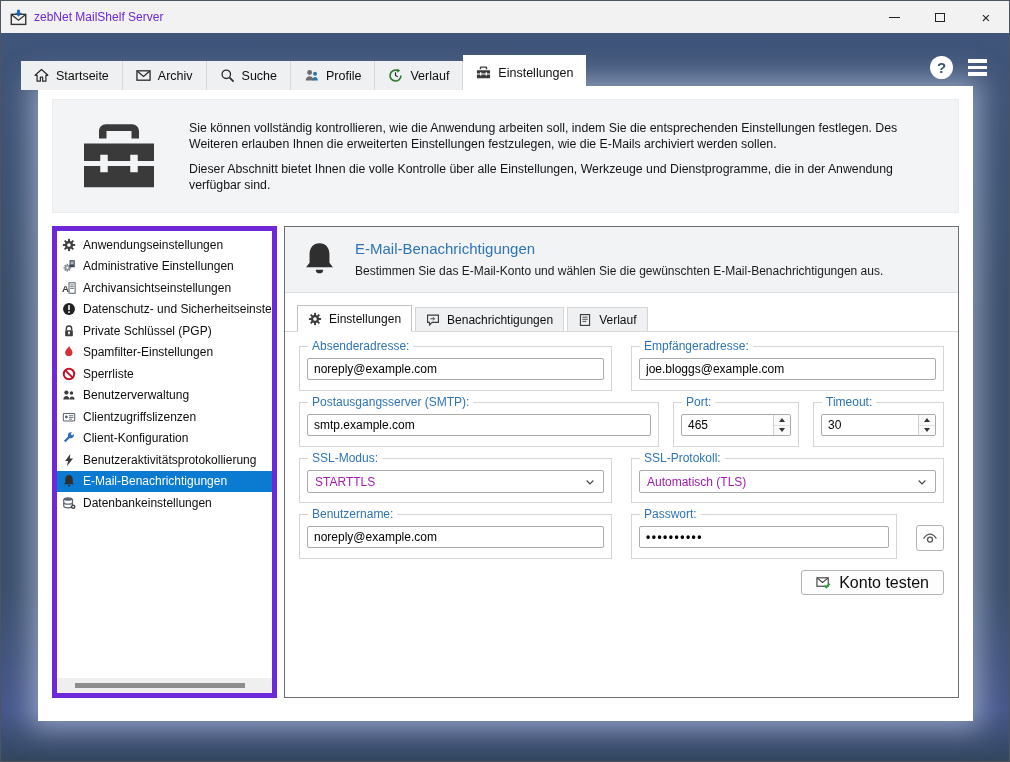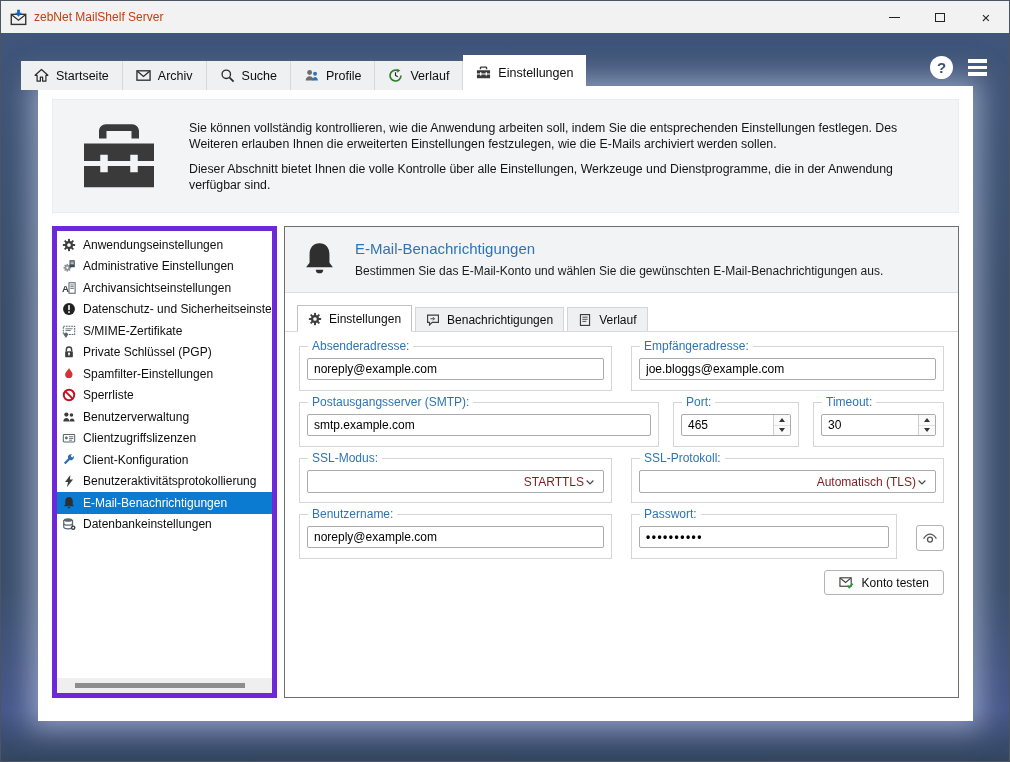--- a/index.html
+++ b/index.html
@@ -4,21 +4,21 @@
 <style>
   * { margin:0; padding:0; box-sizing:border-box; }
   html,body { width:1010px; height:762px; }
   body { font-family:"Liberation Sans","DejaVu Sans",sans-serif; overflow:hidden; }
   .page { width:1010px; height:762px; border:1px solid #4d5563; position:relative; background:#3a4e6a; }
 
   
   .titlebar { height:32px; background:#f2f2f2; display:flex; align-items:center; padding-left:9px; }
   .app-ico { width:17px; height:17px; display:inline-flex; margin-right:7px; }
   .app-ico svg { width:100%; height:100%; }
-  .wtitle { font-size:12px; color:#c2410c; flex:1; }
+  .wtitle { font-size:12px; color:#6d28d9; flex:1; }
   .wincontrols { display:flex; height:32px; }
   .winbtn { width:46px; height:32px; display:flex; align-items:center; justify-content:center; cursor:default; }
   .glyph-min { width:11px; height:1px; background:#222; display:block; }
   .glyph-max { width:10px; height:9px; border:1px solid #222; display:block; }
   .glyph-close { font-size:15px; color:#222; line-height:1; }
 
   
   .band { position:absolute; top:32px; left:0; right:0; bottom:0;
           background:linear-gradient(180deg,#40557a 0%,#3a4e6b 38%,#3a4e6b 76%,#46578a 93%,#33465e 100%); }
   .tabbar { position:absolute; top:22px; left:20px; display:flex; align-items:flex-end; height:35px; z-index:3; }
@@ -81,28 +81,28 @@
   .pw { letter-spacing:1.5px; font-weight:bold; }
   .numwrap { position:relative; }
   .numwrap .tinput { padding-right:22px; }
   .spin { position:absolute; right:1px; top:1px; bottom:1px; width:17px; border-left:1px solid #cfcfcf;
           display:flex; flex-direction:column; background:#fafafa; }
   .spin > div { flex:1; display:flex; align-items:center; justify-content:center; cursor:default; }
   .spin > div:first-child { border-bottom:1px solid #e2e2e2; }
   .tri-up { width:0; height:0; border-left:3.5px solid transparent; border-right:3.5px solid transparent; border-bottom:4.5px solid #333; }
   .tri-dn { width:0; height:0; border-left:3.5px solid transparent; border-right:3.5px solid transparent; border-top:4.5px solid #333; }
   .select { height:23px; border:1px solid #ababab; border-radius:2px; display:flex; align-items:center;
-            justify-content:flex-end; padding:0 7px; font-size:12px; color:#7f1d1d; cursor:default; background:#fff; }
+            justify-content:space-between; padding:0 7px; font-size:12px; color:#a21caf; cursor:default; background:#fff; }
   .select .ic { width:12px; height:12px; }
   .eye-btn { width:28px; height:26px; border:1px solid #b3b3b3; border-radius:3px; background:#fff;
              display:flex; align-items:center; justify-content:center; margin-top:11px; cursor:default; flex:none; }
   .eye-btn .ic { width:16px; height:16px; }
   .test-row { display:flex; justify-content:flex-end; margin-top:8px; }
   .btn-test { display:flex; align-items:center; gap:8px; height:25px; padding:0 14px; border:1px solid #b3b3b3;
-              border-radius:3px; background:#fdfdfd; font-size:12px; color:#0d0d0d; font-family:inherit; cursor:default; }
+              border-radius:3px; background:#fdfdfd; font-size:16px; color:#0d0d0d; font-family:inherit; cursor:default; }
   .btn-test .ic { width:15px; height:15px; }
 </style>
 </head>
 <body>
 
 <div class="page">
   <div class="titlebar">
     <span class="app-ico">
         <svg viewBox="0 0 16 16">
           <rect x="1.2" y="5" width="13.6" height="9.5" fill="none" stroke="#333" stroke-width="1.3"></rect>
@@ -269,32 +269,20 @@
                     <circle cx="8" cy="8" r="6.8" fill="#222"></circle>
                     <rect x="7.1" y="3.6" width="1.8" height="5.6" fill="#fff"></rect>
                     <rect x="7.1" y="10.6" width="1.8" height="1.9" fill="#fff"></rect>
                   </svg>
                 </span>
                 <span>Datenschutz- und Sicherheitseinstellungen</span>
               </div>
               <div class="side-item">
                 <span class="ic">
                   <svg viewBox="0 0 16 16">
-                    <rect x="1.5" y="2.5" width="13" height="9.5" fill="none" stroke="#5a6570" stroke-width="1.2" stroke-dasharray="2 1"></rect>
-                    <line x1="4" y1="5.5" x2="12" y2="5.5" stroke="#5a6570"></line>
-                    <line x1="4" y1="7.5" x2="10" y2="7.5" stroke="#5a6570"></line>
-                    <circle cx="4.5" cy="12" r="2.3" fill="#5a6570"></circle>
-                    <path d="M3.6 13.8 3 15.8l1.5-.9 1.5.9-.6-2z" fill="#5a6570"></path>
-                  </svg>
-                </span>
-                <span>S/MIME-Zertifikate</span>
-              </div>
-              <div class="side-item">
-                <span class="ic">
-                  <svg viewBox="0 0 16 16">
                     <path d="M5 7V5.2a3 3 0 0 1 6 0V7" fill="none" stroke="#3d3d3d" stroke-width="1.6"></path>
                     <rect x="3.6" y="7" width="8.8" height="7" rx="0.8" fill="#3d3d3d"></rect>
                     <circle cx="8" cy="9.8" r="1.2" fill="#fff"></circle>
                     <rect x="7.4" y="10" width="1.2" height="2.2" fill="#fff"></rect>
                   </svg>
                 </span>
                 <span>Private Schlüssel (PGP)</span>
               </div>
               <div class="side-item">
                 <span class="ic">

